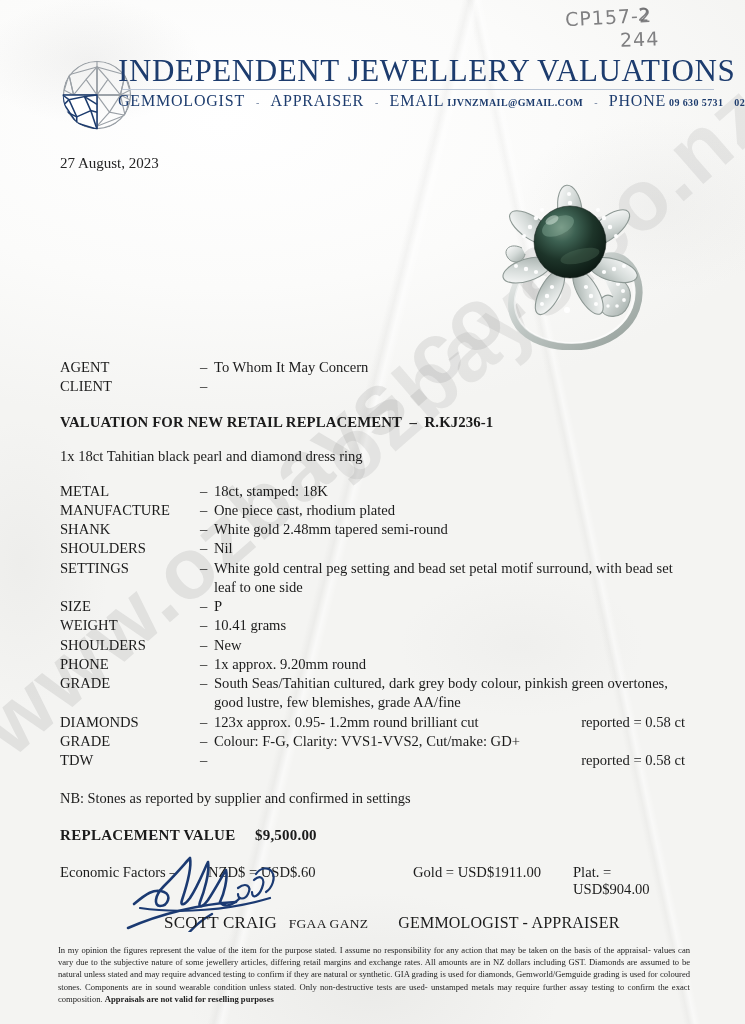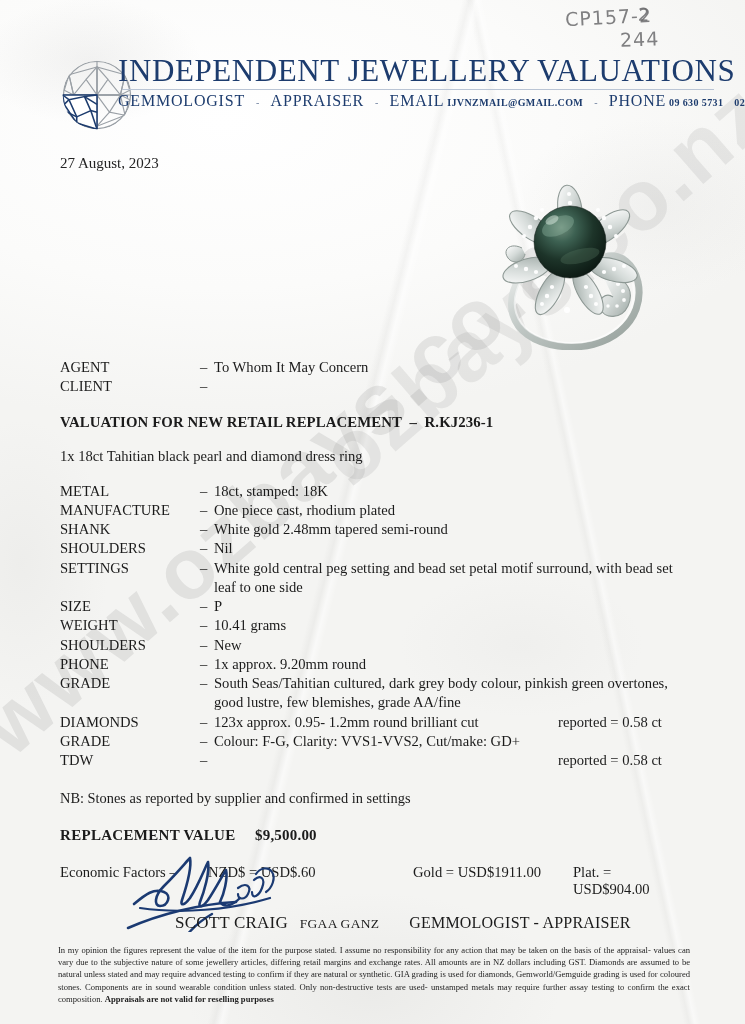--- a/index.html
+++ b/index.html
@@ -136,21 +136,21 @@
     width:140px;flex:0 0 140px;
     white-space:nowrap;
   }
   .row .d{
     width:14px;flex:0 0 14px;
   }
   .row .v{
     flex:1 1 auto;
   }
   .row .rep{
-    flex:0 0 150px;text-align:center;padding-left:24px;white-space:nowrap;
+    flex:0 0 150px;text-align:right;padding-left:24px;white-space:nowrap;
   }
   .gap-md{height:17px;}
   .gap-lg{height:20px;}
 
   .heading{
     font-weight:700;font-size:14.8px;letter-spacing:.1px;
   }
   .descr{font-size:14.6px;}
 
   .nb{font-size:14.4px;}
@@ -167,21 +167,21 @@
   .econ .c1{width:148px;flex:0 0 148px;}
   .econ .c2{width:205px;flex:0 0 205px;}
   .econ .c3{width:160px;flex:0 0 160px;}
   .econ .c4{flex:1 1 auto;}
 
   
   .sigblock{
     position:absolute;left:120px;top:858px;width:580px;height:80px;
   }
   .sigline{
-    position:absolute;left:55px;top:55px;
+    position:absolute;left:44px;top:55px;
     font-size:15px;color:#1b1b1b;letter-spacing:.2px;
     white-space:nowrap;
     font-variant:small-caps;
     text-align:center;
   }
   .sigline .nm{font-size:17px;}
   .sigline .post{font-size:13.5px;letter-spacing:.3px;}
   .sigline .role{font-size:16px;padding-left:26px;}
 
   

